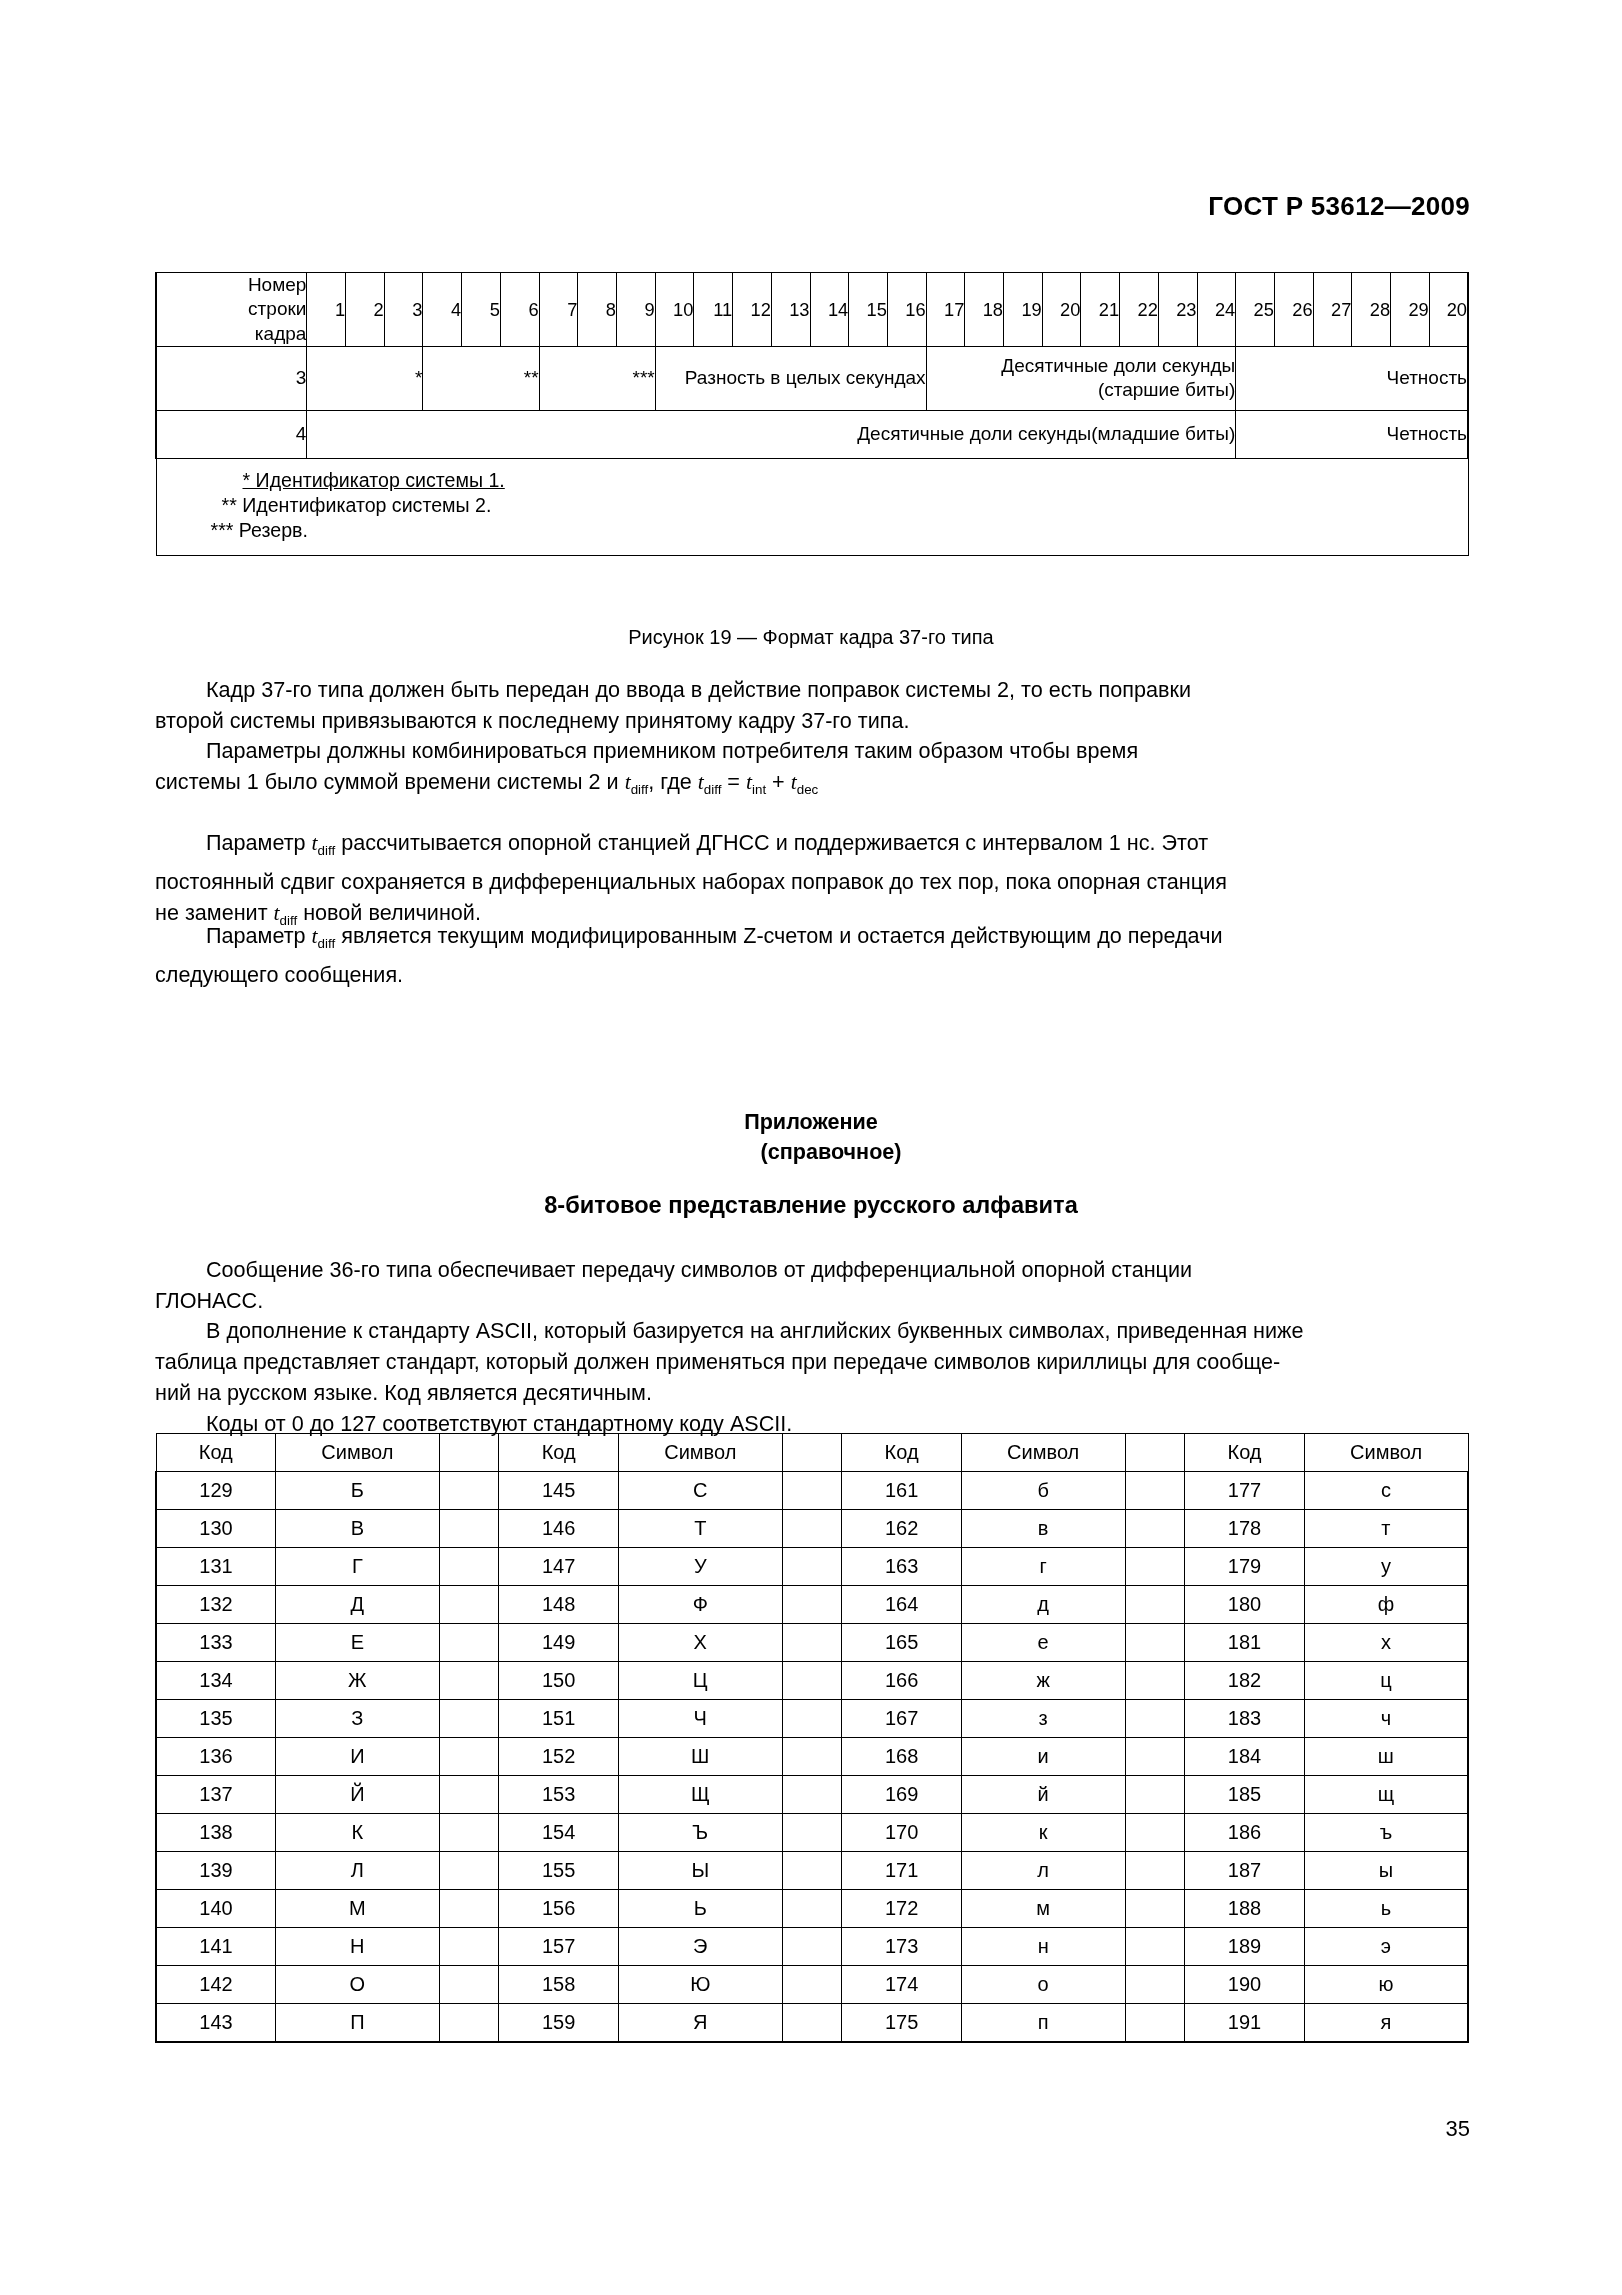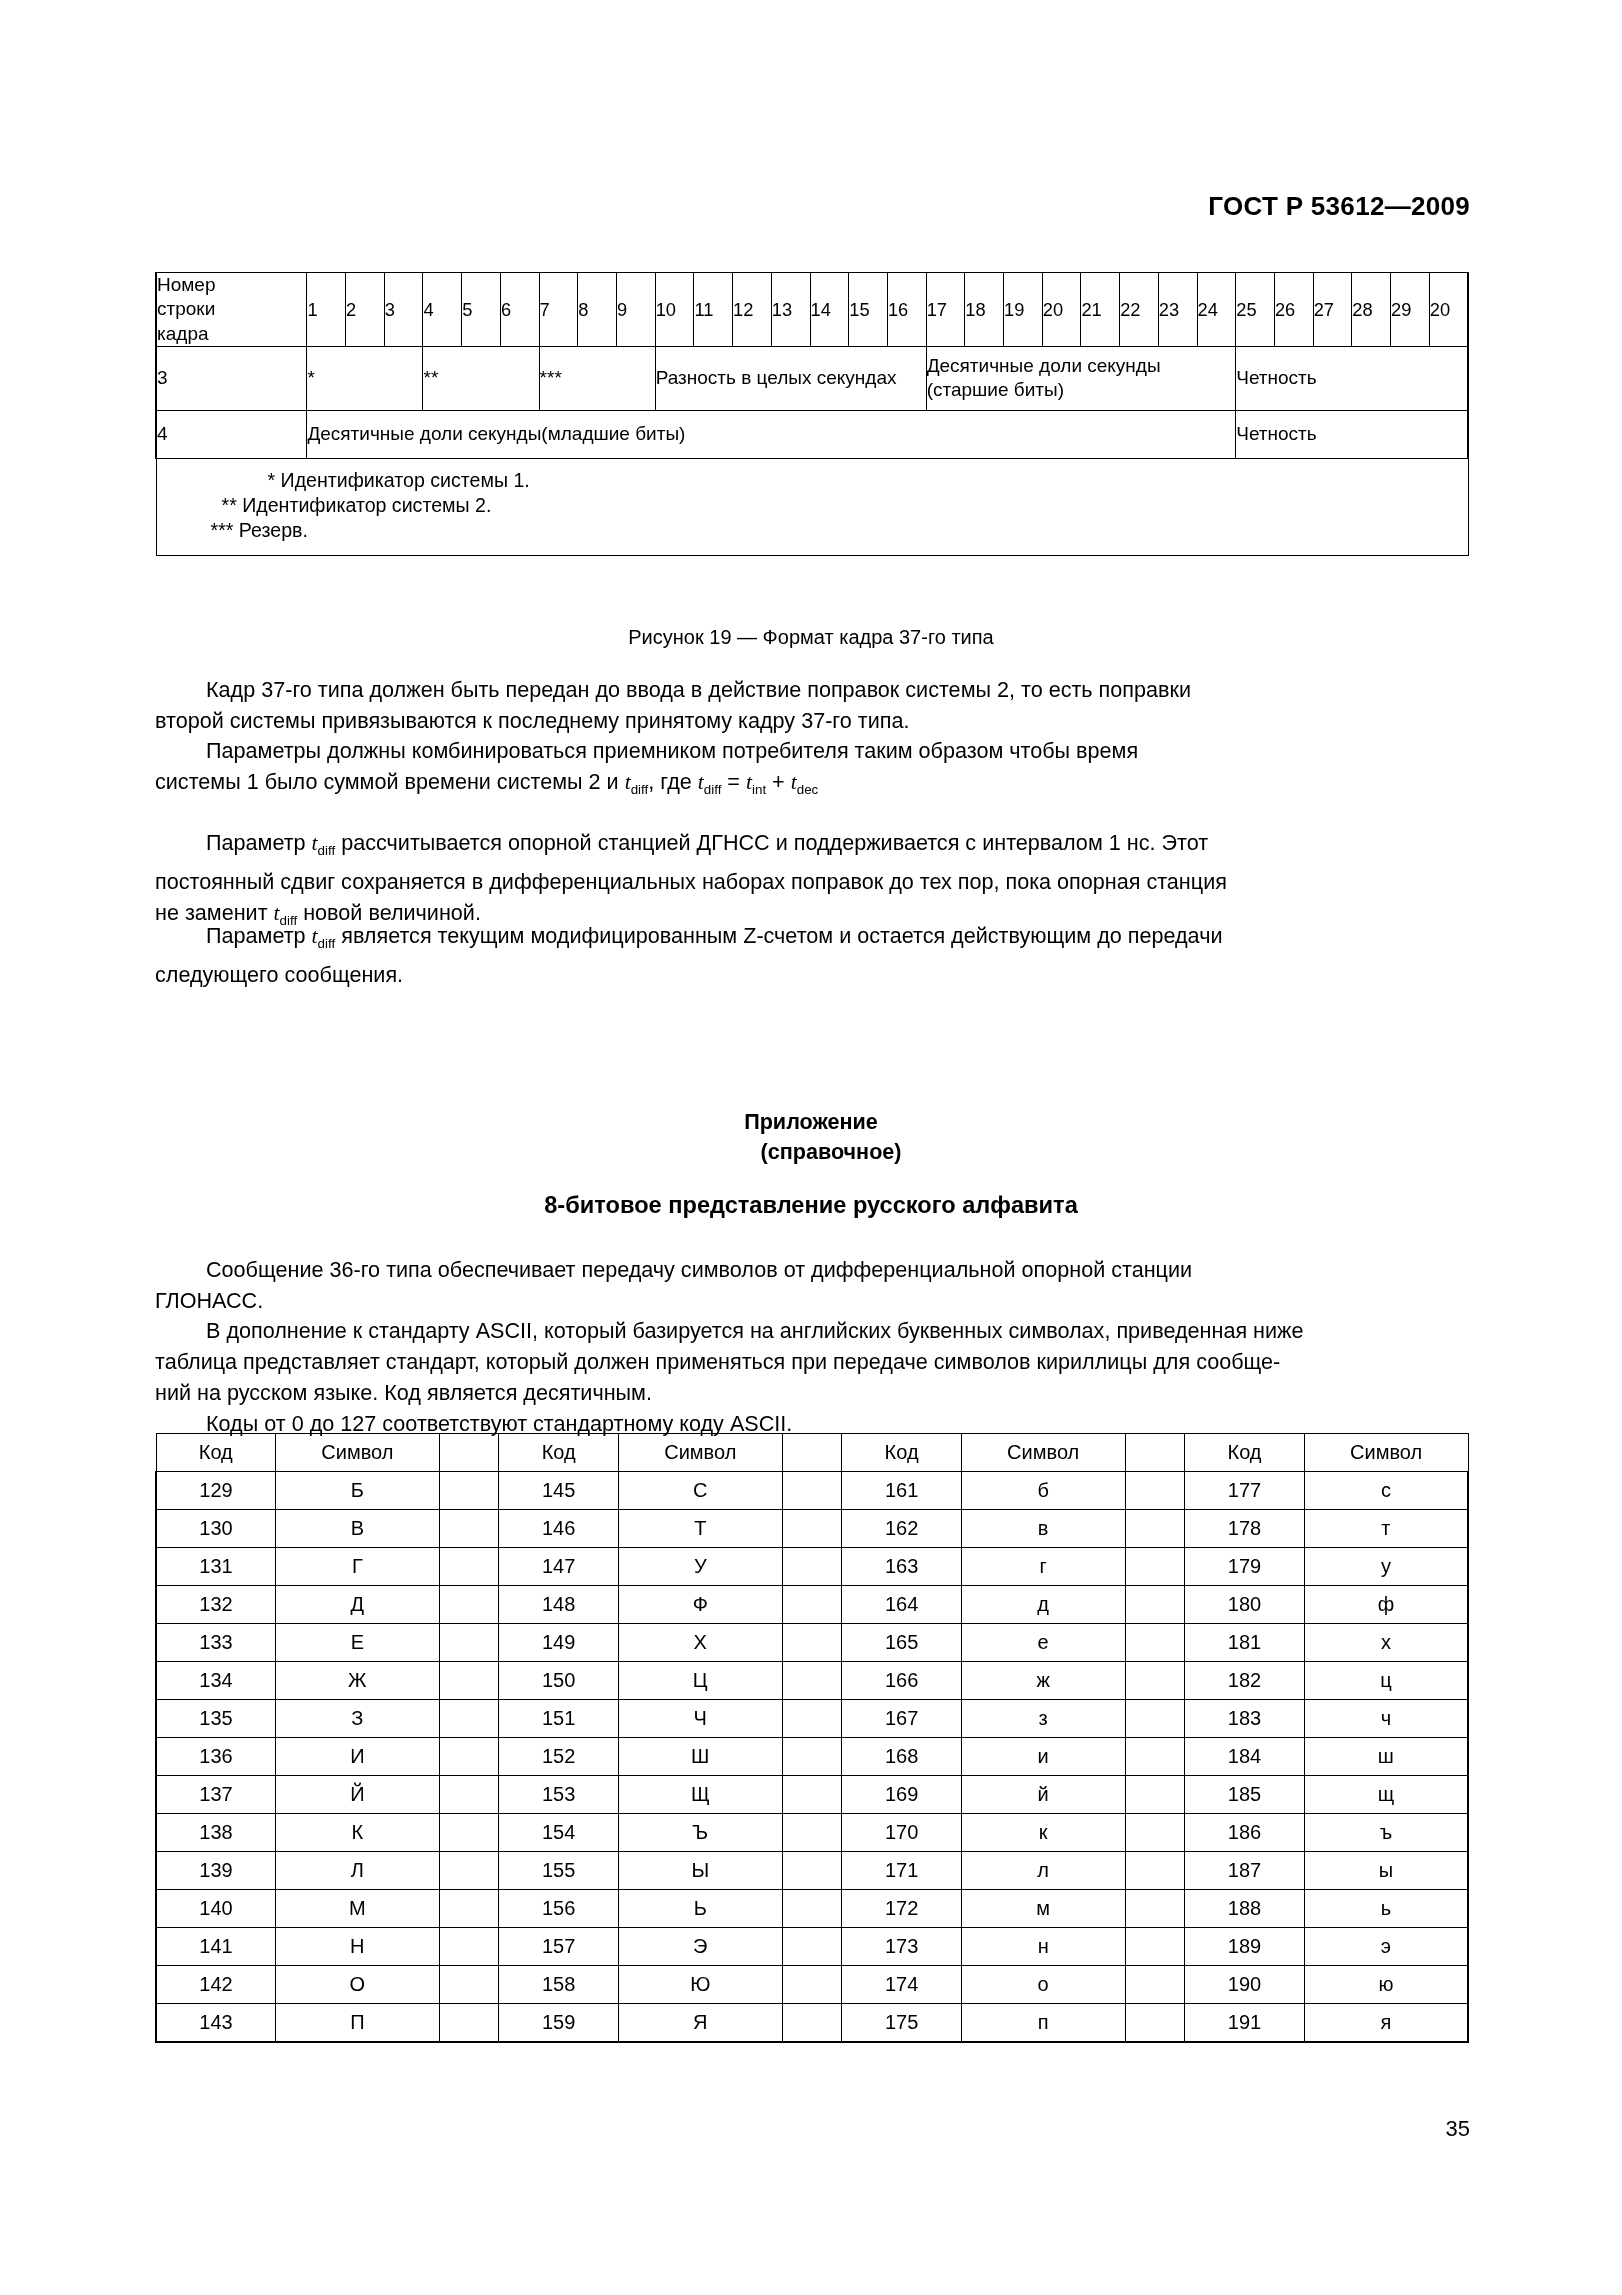--- a/index.html
+++ b/index.html
@@ -43,21 +43,21 @@
     width: 1314px;
   }
   table.frame {
     border-collapse: collapse;
     width: 100%;
     table-layout: fixed;
     font-size: 19px;
   }
   table.frame td, table.frame th {
     border: 1.3px solid #000;
-    text-align: left;
+    text-align: right;
     vertical-align: middle;
     font-weight: normal;
     padding: 0;
     line-height: 1.28;
   }
   table.frame .outer-l { border-left-width: 2.6px; }
   table.frame .outer-r { border-right-width: 2.6px; }
   .row-head td { height: 71px; border-top-width: 2.6px; }
   .row-head td.rowlabel { font-size: 19px; }
   .bitnum { font-size: 18.3px; }
@@ -66,21 +66,21 @@
   .notes-cell {
     border-left-width: 2.6px;
     border-right-width: 2.6px;
     border-bottom-width: 2.6px;
     text-align: left !important;
     padding: 9.2px 0 11.8px 0 !important;
     font-size: 19.6px;
     line-height: 1.42;
   }
   .notes-cell div { padding-left: 77px; text-indent: 0; }
-  .notes-cell div.n1 { padding-left: 111px; }
+  .notes-cell div.n1 { padding-left: 86px; text-decoration: underline; }
   .notes-cell div.n2 { padding-left: 65px; }
   .notes-cell div.n3 { padding-left: 54px; }
 
   
   .fig-caption {
     position: absolute;
     top: 597px;
     left: 0;
     width: 1622px;
     text-align: center;

